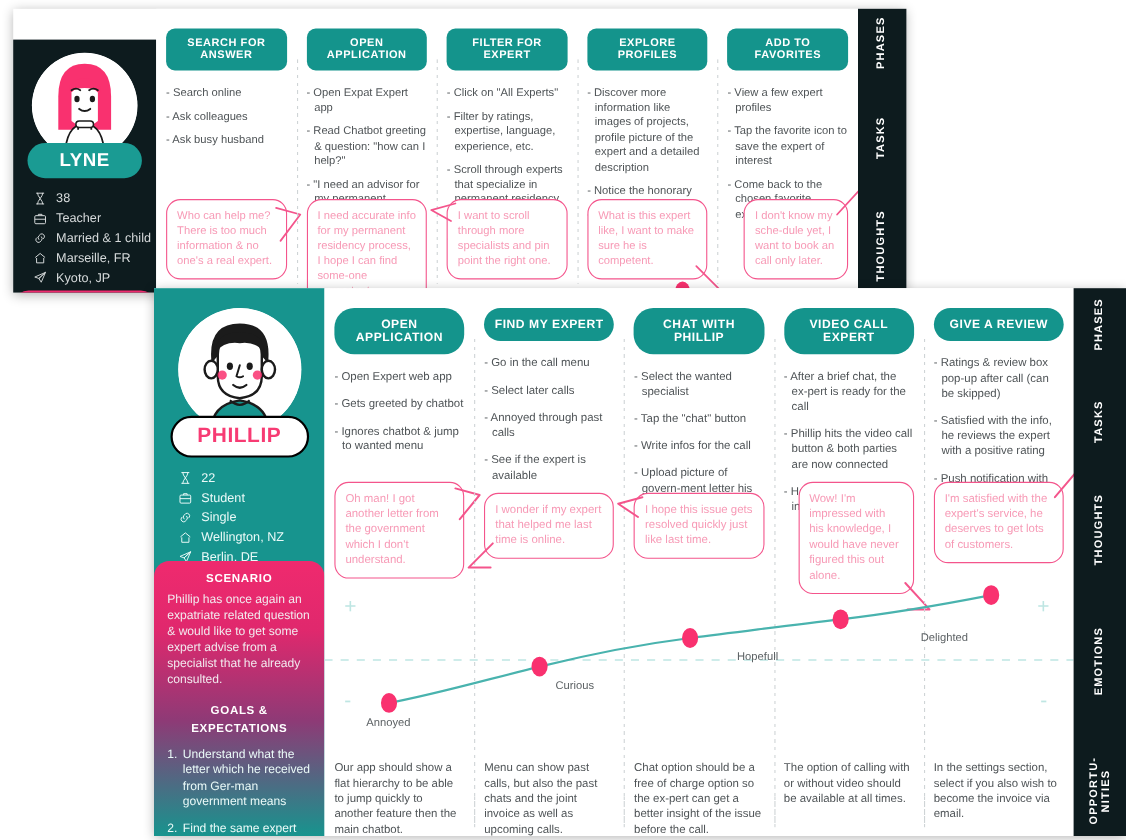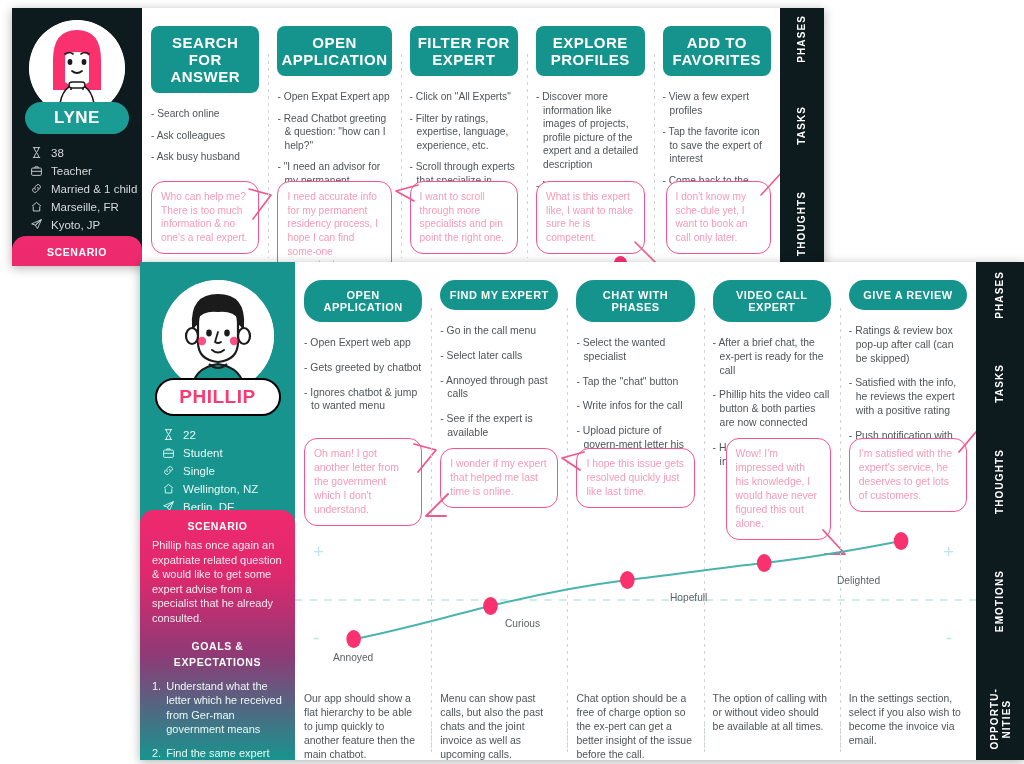--- a/index.html
+++ b/index.html
@@ -10,21 +10,21 @@
     overflow: hidden;
   }
   #stage { position: relative; width: 1024px; height: 764px; background:#fff; }
 
   
   .card { position: absolute; background: #ffffff; box-shadow: 0 2px 10px rgba(0,0,0,.30); }
   #card-lyne  { left: 12px; top: 8px;  width: 812px; height: 258px; }
   #card-phil  { left: 140px; top: 262px; width: 884px; height: 498px; }
 
   .persona { position:absolute; left:0; top:0; bottom:0; overflow:hidden; }
-  #persona-lyne { width: 130px; background:#0d1b1e; }
+  #persona-lyne { width: 130px; background:#0d1b1e;margin-top:28px; }
   #persona-phil { width: 155px; background:#17948e; }
 
   .avatar-wrap { position:relative; margin: 12px auto 0; }
   .avatar-circle {
     width: 96px; height: 96px; border-radius: 50%;
     background: #ffffff; margin: 0 auto; position: relative; overflow: hidden;
   }
   #persona-phil .avatar-circle { width: 112px; height: 112px; }
 
   .name-pill {
@@ -76,21 +76,21 @@
   .cols { position:absolute; left:0; right:0; top:0; bottom:0; display:flex; }
   .col { flex:1 1 0; position:relative; padding: 0 9px; }
   .col + .col::before {
     content:""; position:absolute; left:0; top: 46px; bottom: 8px; width:1px;
     background: repeating-linear-gradient(to bottom,#cfd4d6 0 3px, transparent 3px 7px);
   }
 
   .phase-pill {
     margin: 18px auto 0; background:#14948c; color:#fff;
     border-radius: 8px; text-align:center; font-weight:bold;
-    font-size: 15px; letter-spacing:.5px; padding: 8px 4px; width: 100%;
+    font-size: 10px; letter-spacing:.5px; padding: 8px 4px; width: 100%;
   }
   #grid-phil .phase-pill { font-size: 11px; padding: 9px 4px; border-radius: 18px; }
 
   .tasks { margin-top: 14px; }
   .task { font-size: 10.2px; line-height: 1.33; color:#4f5457; margin-bottom: 8px;
           padding-left: 7px; text-indent: -7px; }
   #grid-phil .task { font-size: 10.4px; margin-bottom: 11px; }
 
   .bubble {
     position:relative; border: 1.6px solid #f4558c; border-radius: 13px;
@@ -252,21 +252,21 @@
           </div>
         </div>
 
         <div class="col">
           <div class="phase-pill">ADD TO FAVORITES</div>
           <div class="tasks">
             <div class="task">- View a few expert profiles</div>
             <div class="task">- Tap the favorite icon to save the expert of interest</div>
             <div class="task">- Come back to the chosen favorite experts later</div>
           </div>
-          <div style="position:absolute; left:12px; right:9px; top:173px;">
+          <div style="position:absolute; left:24px; right:9px; top:173px;">
             <div class="bubble">I don't know my sche-dule yet, I want to book an call only later.</div>
             <div class="tail" style="right:-14px; top:-12px;">
               <svg width="26" height="30" viewBox="0 0 26 30">
                   <path d="M2 26 L24 2 L24 22" fill="none" stroke="#f4558c" stroke-width="1.6" stroke-linejoin="round" stroke-linecap="round"></path>
                 </svg>
             </div>
           </div>
         </div>
       </div>
 
@@ -396,21 +396,21 @@
             <div class="bubble">I wonder if my expert that helped me last time is online.</div>
             <div class="tail" style="left:-16px; bottom:-8px;">
               <svg width="26" height="32" viewBox="0 0 26 32">
                   <path d="M24 4 L2 26 L22 26" fill="none" stroke="#f4558c" stroke-width="1.8" stroke-linejoin="round" stroke-linecap="round"></path>
                 </svg>
             </div>
           </div>
         </div>
 
         <div class="col">
-          <div class="phase-pill">CHAT WITH PHASES</div>
+          <div class="phase-pill">CHAT WITH PHILLIP</div>
           <div class="tasks">
             <div class="task">- Select the wanted specialist</div>
             <div class="task">- Tap the "chat" button</div>
             <div class="task">- Write infos for the call</div>
             <div class="task">- Upload picture of govern-ment letter his received</div>
           </div>
           <div style="position:absolute; left:9px; right:9px; top:186px;">
             <div class="bubble">I hope this issue gets resolved quickly just like last time.</div>
             <div class="tail" style="left:-16px; top:2px;">
               <svg width="26" height="28" viewBox="0 0 26 28">

